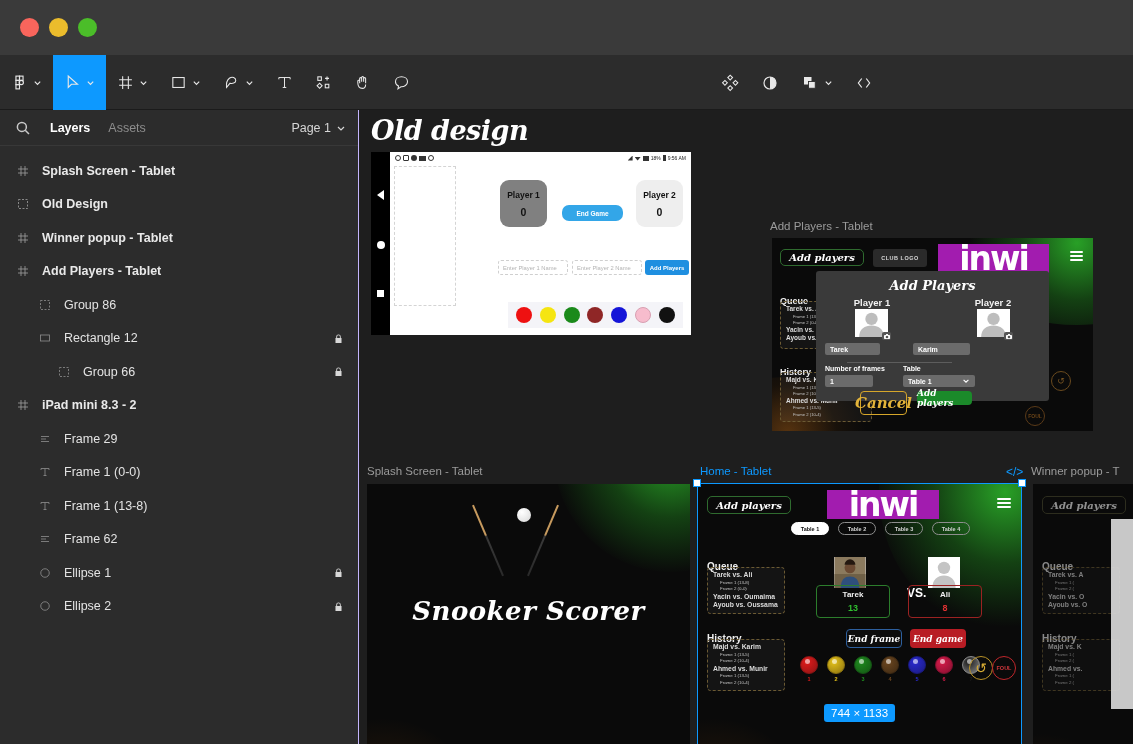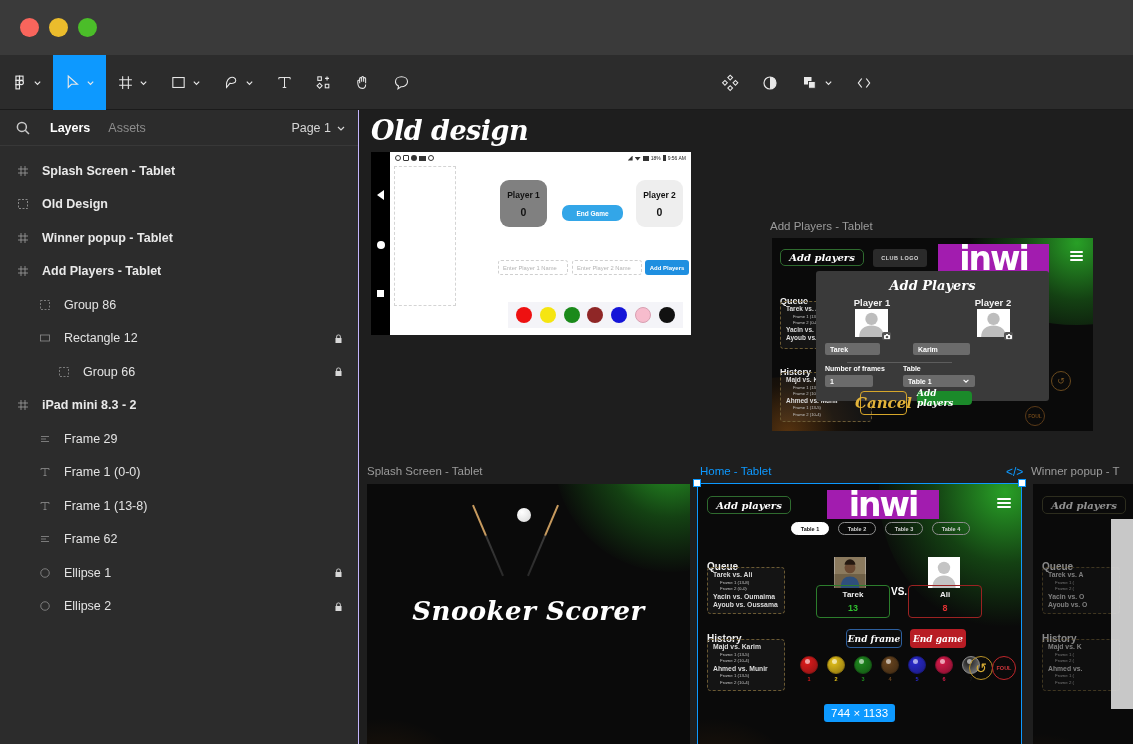--- a/index.html
+++ b/index.html
@@ -732,21 +732,21 @@
           <rect y="22" width="40" height="18" fill="#6f6047"></rect>
           <circle cx="20" cy="14" r="7" fill="#6b4a33"></circle>
           <path d="M13 10 a7 7 0 0 1 14 0 Z" fill="#241810"></path>
           <path d="M8 40 C8 29 13 25 20 25 C27 25 32 29 32 40 Z" fill="#2e4f7c"></path>
         </svg>
       </div>
       <div class="pcard g" style="left:118px;top:101px;width:74px;height:33px;">
         <div class="pn" style="font-size:8px;">Tarek</div>
         <div class="ps g" style="font-size:9px;margin-top:4px;">13</div>
       </div>
-      <div class="vs" style="left:193px;top:102px;font-size:10px;">VS.</div>
+      <div class="vs" style="left:209px;top:102px;font-size:12px;">VS.</div>
       <div class="pavatar" style="left:230px;top:73px;width:32px;height:31px;background:#ffffff;">
         <svg viewBox="0 0 40 40" width="100%" height="100%">
           <rect width="40" height="40" fill="#ffffff"></rect>
           <circle cx="20" cy="14" r="8" fill="#c4c4c4"></circle>
           <path d="M5 40 C5 29 12 24 20 24 C28 24 35 29 35 40 Z" fill="#c4c4c4"></path>
         </svg>
       </div>
       <div class="pcard r" style="left:210px;top:101px;width:74px;height:33px;">
         <div class="pn" style="font-size:8px;">Ali</div>
         <div class="ps r" style="font-size:9px;margin-top:4px;">8</div>

